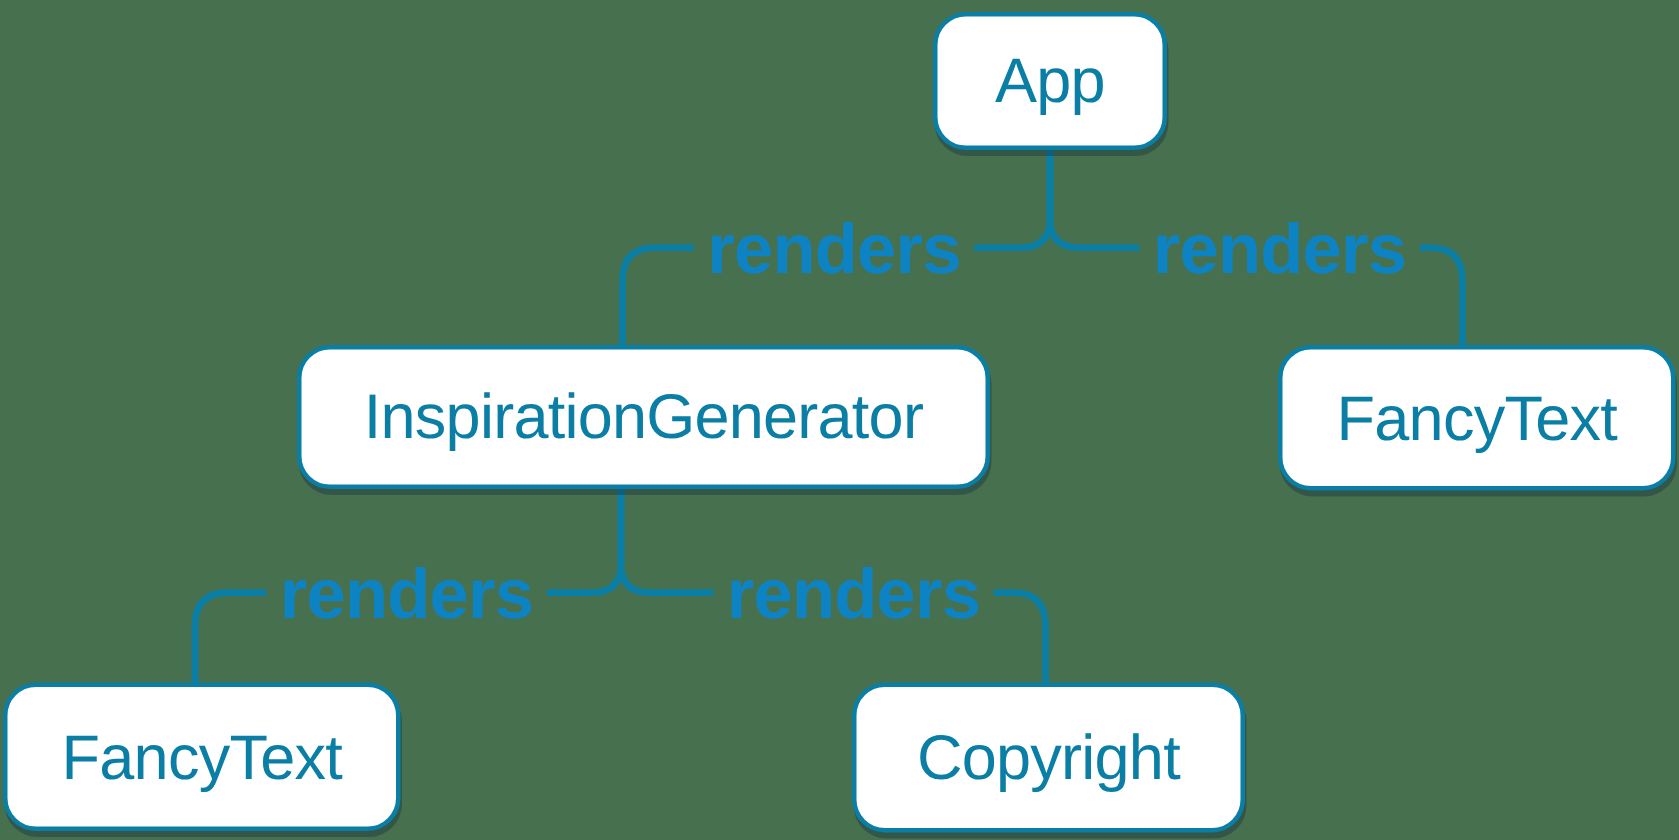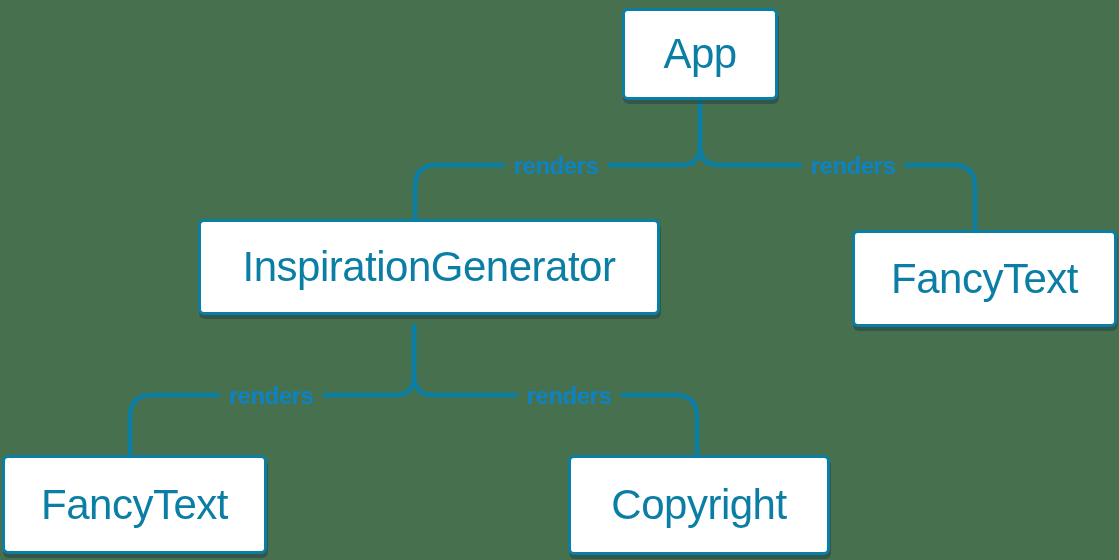--- a/index.html
+++ b/index.html
@@ -30,39 +30,39 @@
   .edge {
     fill: none;
     stroke: var(--edge);
     stroke-width: 4.5;
     stroke-linecap: round;
   }
   .node {
     position: absolute;
     background: var(--box-fill);
     border: 3.5px solid var(--box-border);
-    border-radius: 6px;
+    border-radius: 22px;
     box-shadow: 1px 4px 0 var(--shadow);
     display: flex;
     align-items: center;
     justify-content: center;
   }
   .node-label {
     color: var(--box-text);
     font-size: 42px;
     font-weight: 500;
     letter-spacing: -0.5px;
     white-space: nowrap;
   }
   .edge-label {
     position: absolute;
     transform: translate(-50%, -50%);
     background: var(--background);
     color: var(--edge-label-text);
-    font-size: 24px;
+    font-size: 47px;
     font-weight: 600;
     letter-spacing: -0.5px;
     padding: 0 9px;
     white-space: nowrap;
     line-height: 1.1;
   }
 </style>
 </head>
 <body>
 
@@ -72,21 +72,21 @@
     <path class="edge" d="M 700 100 V 146 Q 700 165 681 165 H 437 Q 415 165 415 187 V 230"></path>
     <path class="edge" d="M 700 100 V 146 Q 700 165 719 165 H 953 Q 975 165 975 187 V 230"></path>
     <path class="edge" d="M 414 326 V 376 Q 414 395 395 395 H 152 Q 130 395 130 417 V 455"></path>
     <path class="edge" d="M 414 326 V 376 Q 414 395 433 395 H 675 Q 697 395 697 417 V 455"></path>
   </svg>
 
   <div class="node" style="left:622px; top:8px; width:156px; height:92px;">
     <span class="node-label">App</span>
   </div>
 
-  <div class="node" style="left:198px; top:219px; width:462px; height:96px;">
+  <div class="node" style="left:198px; top:230px; width:462px; height:96px;">
     <span class="node-label">InspirationGenerator</span>
   </div>
 
   <div class="node" style="left:852px; top:230px; width:265px; height:97px;">
     <span class="node-label">FancyText</span>
   </div>
 
   <div class="node" style="left:2px; top:455px; width:265px; height:99px;">
     <span class="node-label">FancyText</span>
   </div>

